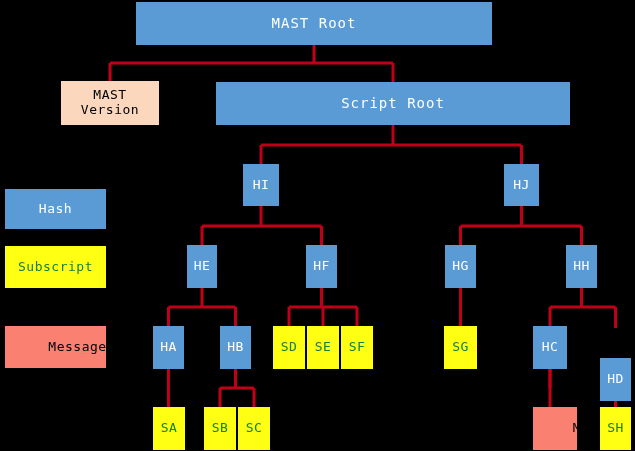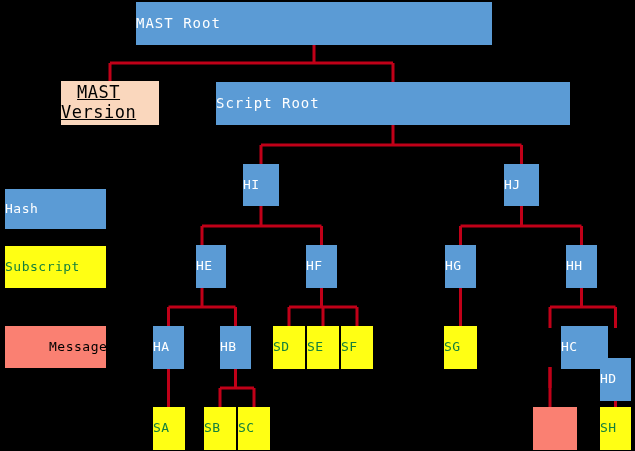--- a/index.html
+++ b/index.html
@@ -21,20 +21,21 @@
     top: 0;
     width: 635px;
     height: 451px;
     pointer-events: none;
   }
   .node {
     position: absolute;
     box-sizing: border-box;
     display: flex;
     align-items: center;
+    justify-content: center;
     text-align: center;
     line-height: 1.15;
     white-space: pre-line;
     z-index: 3;
   }
   .node.hash {
     background: #5b9bd5;
     color: #ffffff;
   }
   .node.subscript {
@@ -52,23 +53,22 @@
   }
   .legend-label {
     font-size: 13px;
     letter-spacing: 0.5px;
   }
   .big-label {
     font-size: 14px;
     letter-spacing: 1px;
   }
   .mid-label {
-    font-size: 17px;
+    font-size: 13px;
     letter-spacing: 0.5px;
-    text-decoration: underline;
   }
   .sm-label {
     font-size: 13px;
     letter-spacing: 0.5px;
   }
 </style>
 </head>
 <body>
 
 <div id="canvas">
@@ -120,31 +120,31 @@
       <div class="node subscript legend-label" style="left: 5px; top: 246px; width: 101px; height: 42px;"><span>Subscript</span></div>
       <div class="node message legend-label" style="left: 5px; top: 326px; width: 101px; height: 42px;"><span>Message</span></div>
     </div>
   <div id="node-layer">
       <div class="node hash big-label" style="left: 136px; top: 2px; width: 356px; height: 43px;"><span>MAST Root</span></div>
       <div class="node version mid-label" style="left: 61px; top: 81px; width: 98px; height: 44px;"><span>MAST
 Version</span></div>
       <div class="node hash big-label" style="left: 216px; top: 82px; width: 354px; height: 43px;"><span>Script Root</span></div>
       <div class="node hash sm-label" style="left: 243px; top: 164px; width: 36px; height: 42px;"><span>HI</span></div>
       <div class="node hash sm-label" style="left: 504px; top: 164px; width: 35px; height: 42px;"><span>HJ</span></div>
-      <div class="node hash sm-label" style="left: 196px; top: 245px; width: 30px; height: 43px;"><span>HE</span></div>
+      <div class="node hash sm-label" style="left: 187px; top: 245px; width: 30px; height: 43px;"><span>HE</span></div>
       <div class="node hash sm-label" style="left: 306px; top: 245px; width: 31px; height: 43px;"><span>HF</span></div>
       <div class="node hash sm-label" style="left: 445px; top: 245px; width: 31px; height: 43px;"><span>HG</span></div>
       <div class="node hash sm-label" style="left: 566px; top: 245px; width: 31px; height: 43px;"><span>HH</span></div>
       <div class="node hash sm-label" style="left: 153px; top: 326px; width: 31px; height: 43px;"><span>HA</span></div>
       <div class="node hash sm-label" style="left: 220px; top: 326px; width: 31px; height: 43px;"><span>HB</span></div>
       <div class="node subscript sm-label" style="left: 273px; top: 326px; width: 32px; height: 43px;"><span>SD</span></div>
       <div class="node subscript sm-label" style="left: 307px; top: 326px; width: 32px; height: 43px;"><span>SE</span></div>
       <div class="node subscript sm-label" style="left: 341px; top: 326px; width: 32px; height: 43px;"><span>SF</span></div>
       <div class="node subscript sm-label" style="left: 444px; top: 326px; width: 33px; height: 43px;"><span>SG</span></div>
-      <div class="node hash sm-label" style="left: 533px; top: 326px; width: 47px; height: 43px; margin-left: 28px;"><span>HC</span></div>
+      <div class="node hash sm-label" style="left: 533px; top: 326px; width: 34px; height: 43px;"><span>HC</span></div>
       <div class="node hash sm-label" style="left: 600px; top: 326px; width: 31px; height: 43px; margin-top: 32px;"><span>HD</span></div>
       <div class="node subscript sm-label" style="left: 153px; top: 407px; width: 32px; height: 43px;"><span>SA</span></div>
       <div class="node subscript sm-label" style="left: 204px; top: 407px; width: 32px; height: 43px;"><span>SB</span></div>
       <div class="node subscript sm-label" style="left: 238px; top: 407px; width: 32px; height: 43px;"><span>SC</span></div>
       <div class="node message sm-label" style="left: 533px; top: 407px; width: 34px; height: 43px;"><span>M</span></div>
       <div class="node subscript sm-label" style="left: 600px; top: 407px; width: 31px; height: 43px;"><span>SH</span></div>
     </div>
 </div>
 
 </body></html>

